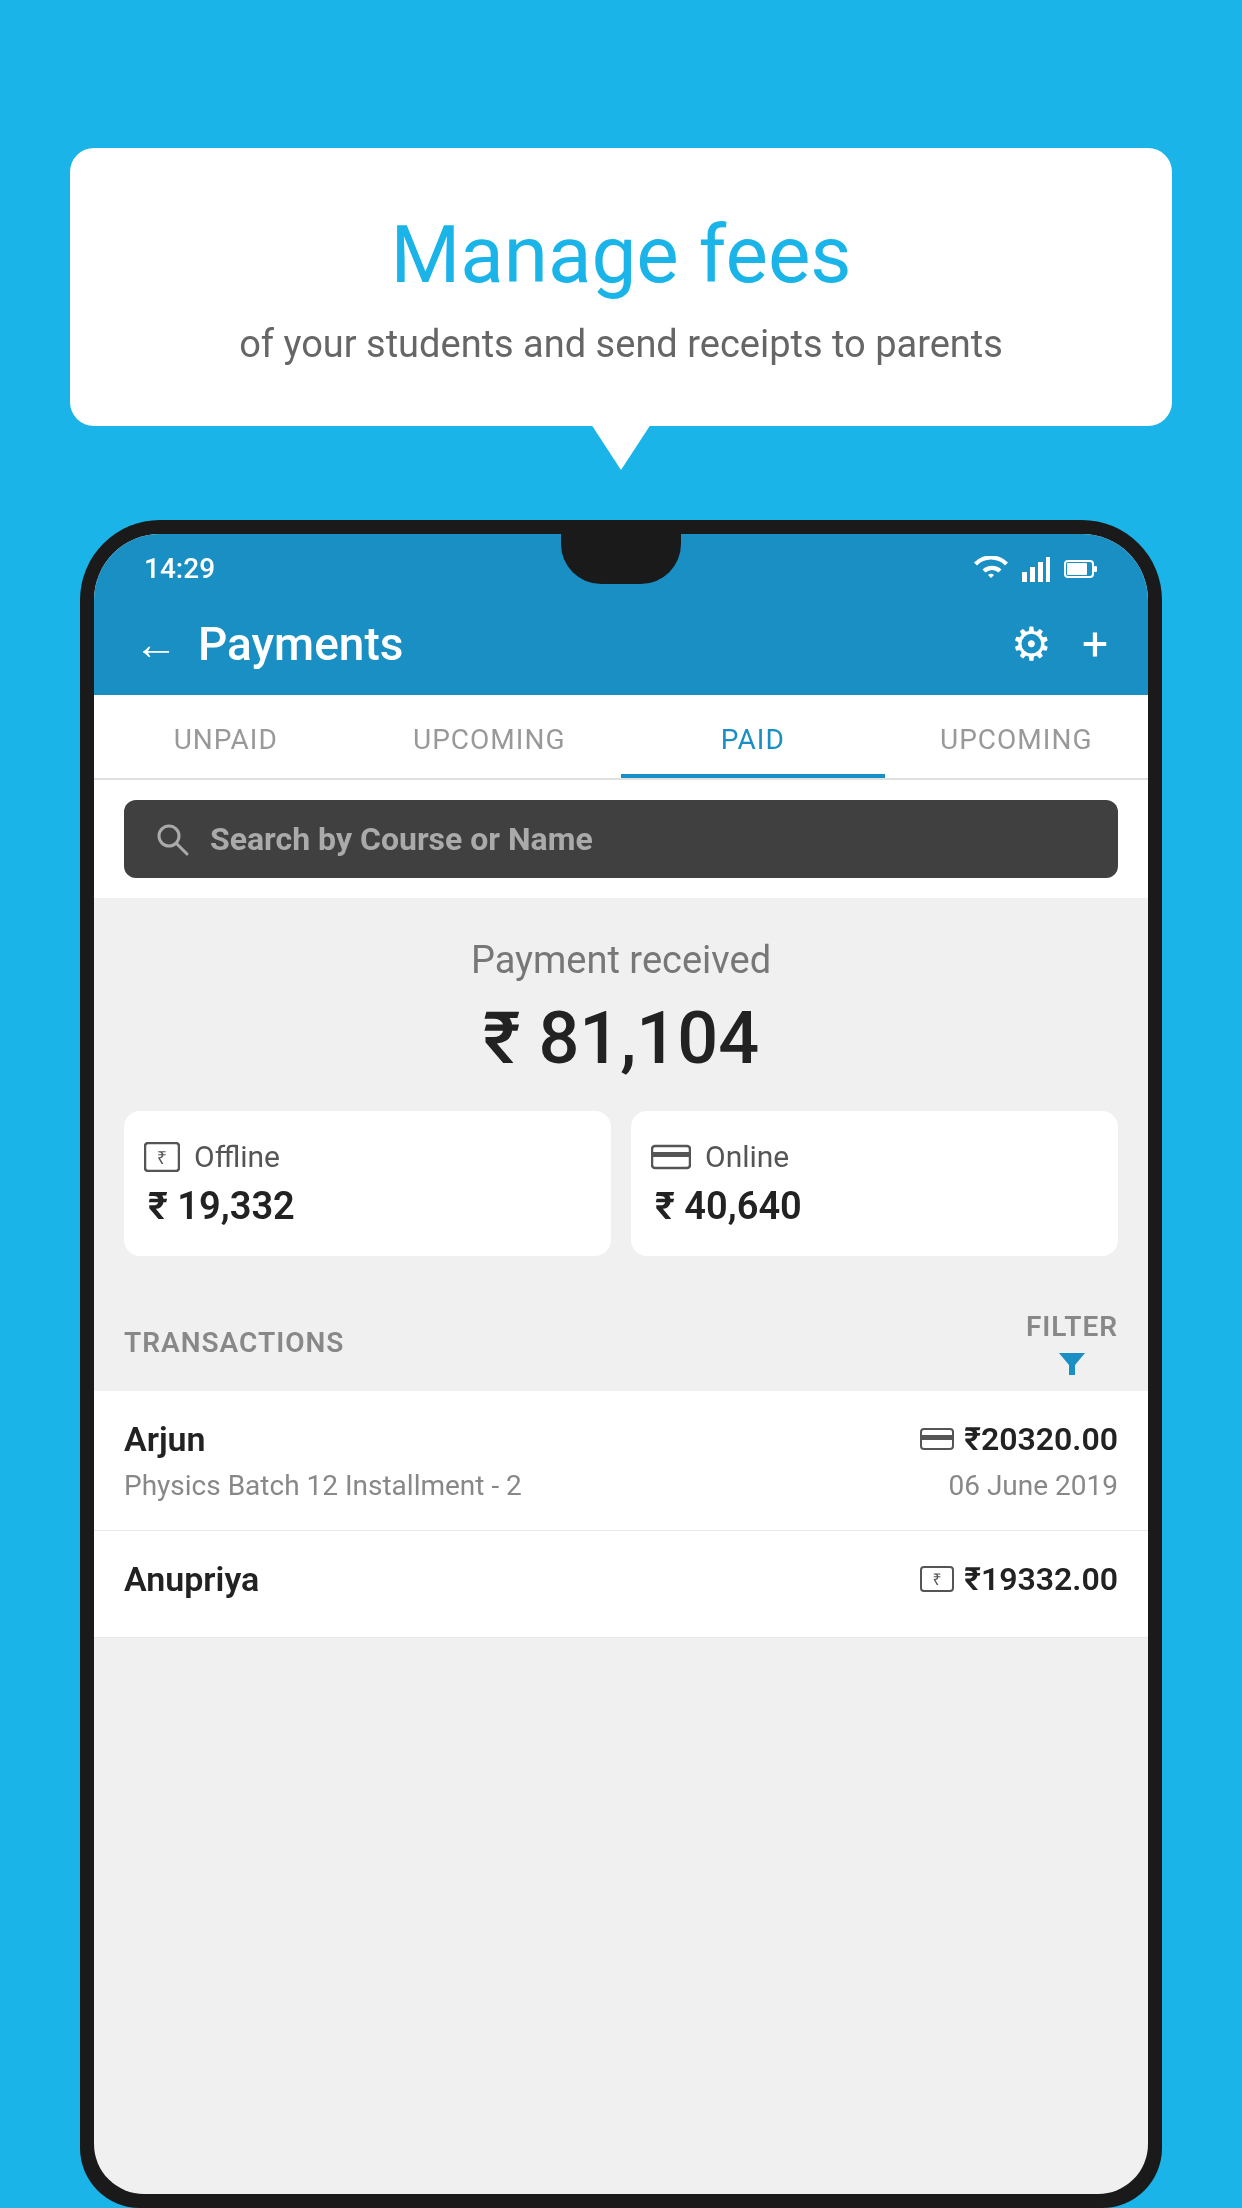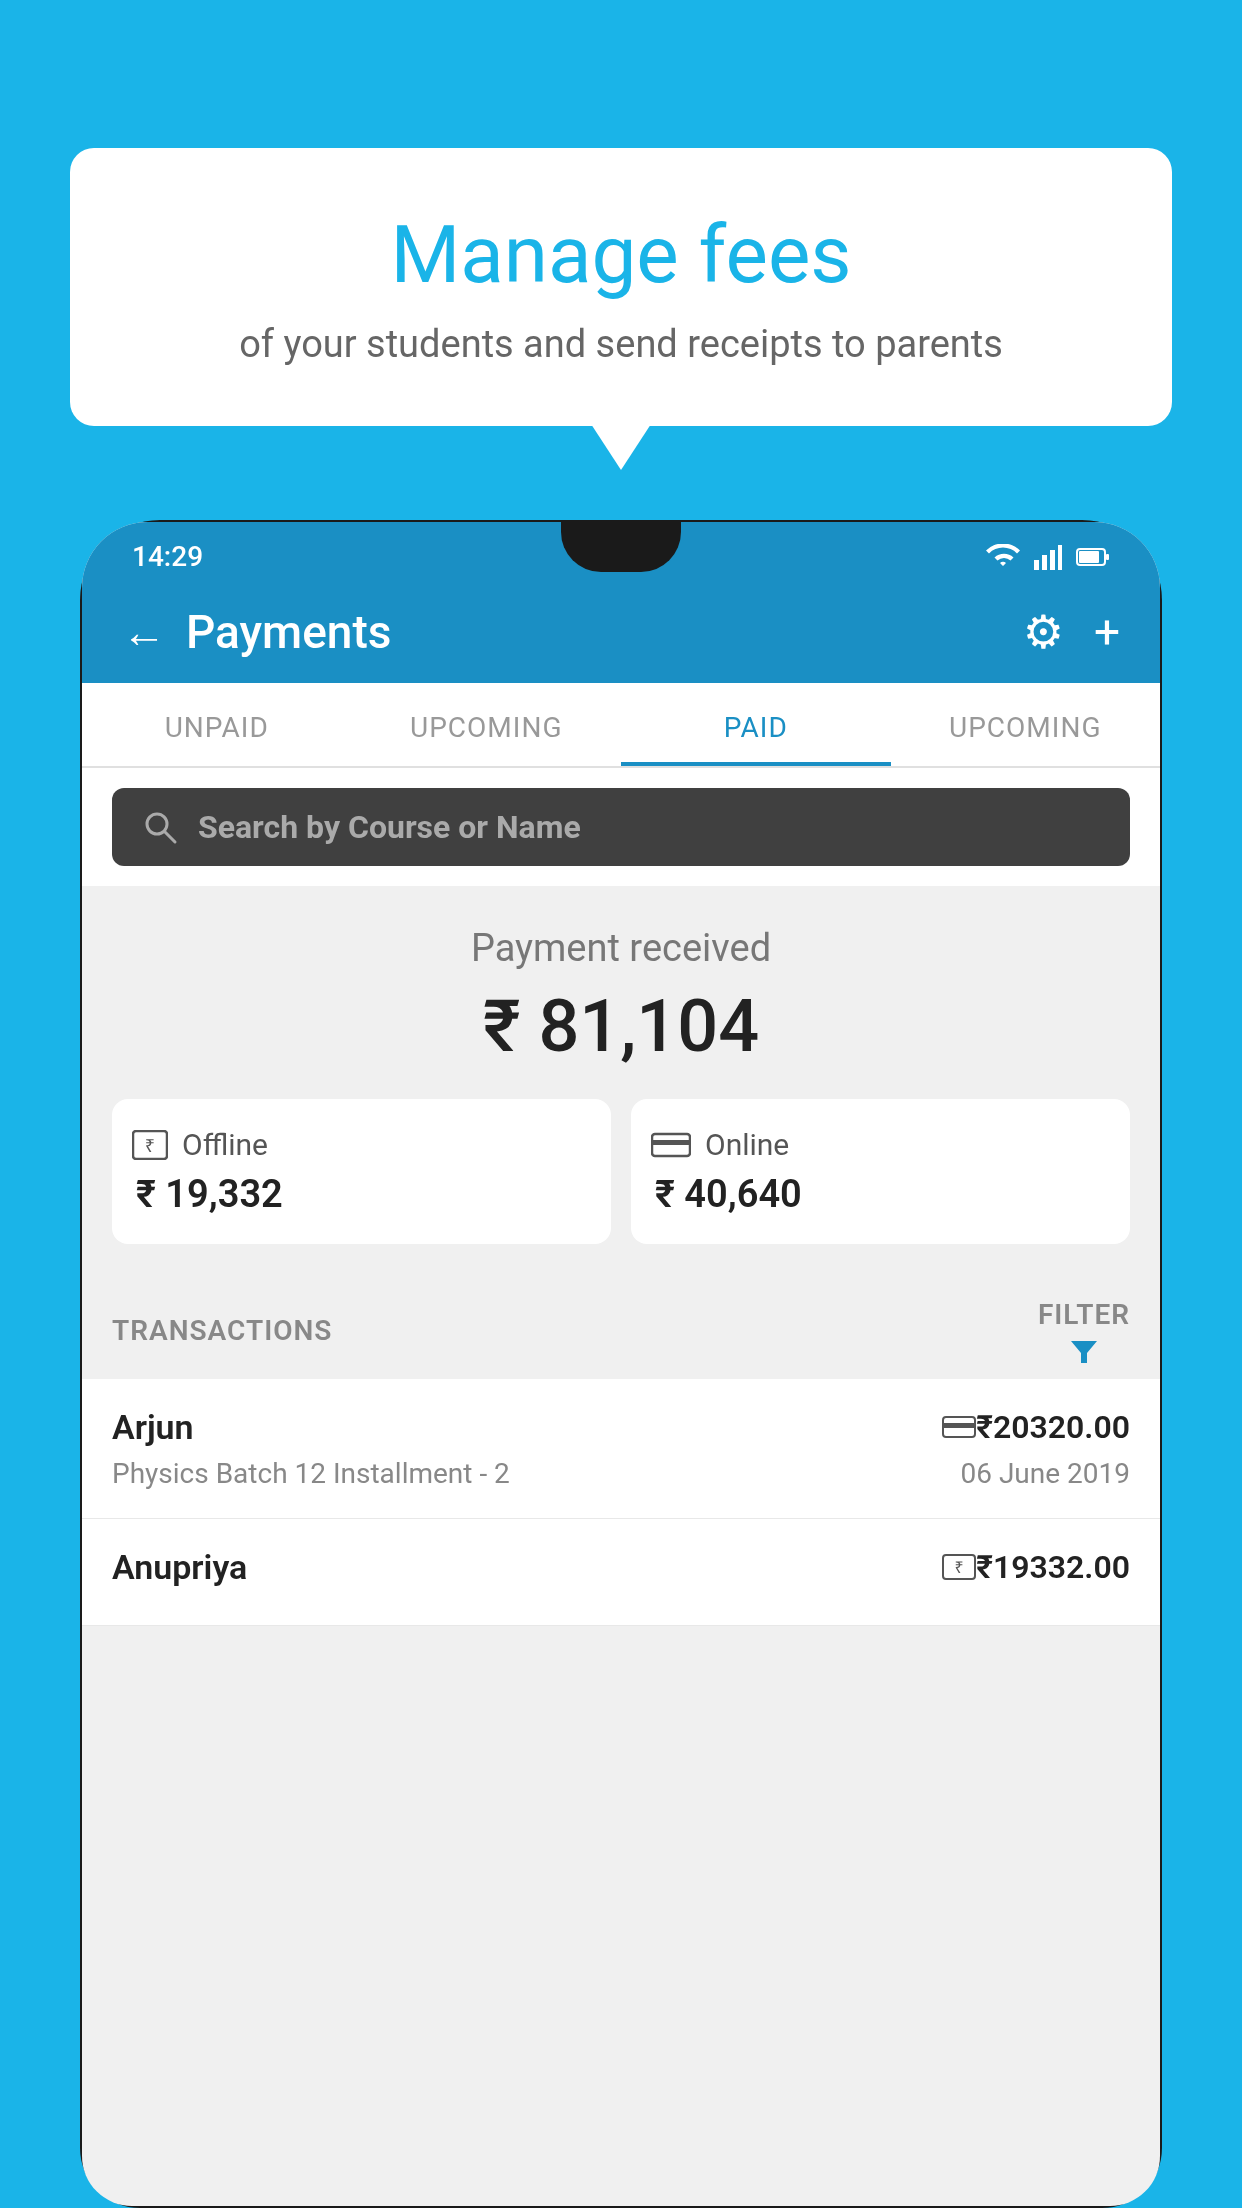--- a/index.html
+++ b/index.html
@@ -64,21 +64,21 @@
       position: absolute;
       top: 520px;
       left: 80px;
       right: 80px;
       bottom: 0;
     }
 
     .phone-outer {
       background: #1a1a1a;
       border-radius: 80px 80px 60px 60px;
-      padding: 2px;
+      padding: 14px;
       position: relative;
       width: 100%;
       height: 100%;
     }
 
     .phone-screen {
       background: #f0f0f0;
       border-radius: 66px 66px 50px 50px;
       overflow: hidden;
       width: 100%;
@@ -310,20 +310,21 @@
 
     .transaction-name {
       font-size: 34px;
       font-weight: 600;
       color: #222;
     }
 
     .transaction-amount-row {
       display: flex;
       align-items: center;
+      gap: 10px;
     }
 
     .transaction-amount {
       font-size: 32px;
       font-weight: 600;
       color: #222;
     }
 
     .transaction-row2 {
       display: flex;

